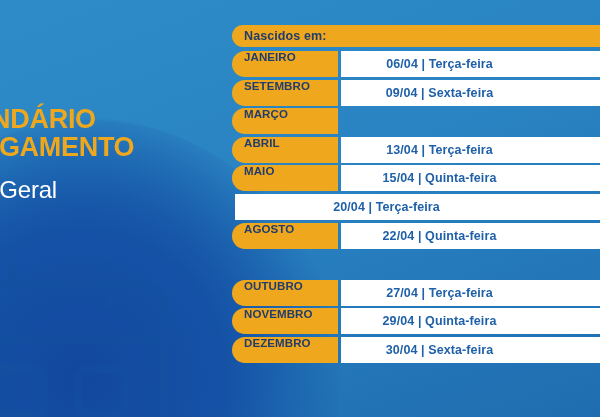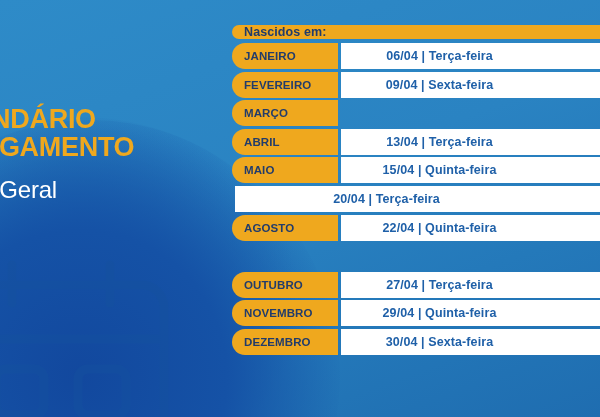--- a/index.html
+++ b/index.html
@@ -94,21 +94,21 @@
   }
 
   
   .table {
     position: absolute;
     left: 232px;
     top: 25px;
     right: 0;
   }
   .thead {
-    height: 14px;
+    height: 22px;
     background: #efa81e;
     border-radius: 13px 0 0 13px;
     display: flex;
     align-items: center;
     padding-left: 12px;
     margin-bottom: 4px;
   }
   .thead-label {
     color: #223c6b;
     font-size: 12.5px;
@@ -120,21 +120,20 @@
     align-items: stretch;
     height: 26px;
     margin-bottom: 2.6px;
   }
   .cell-month {
     width: 106px;
     flex: 0 0 106px;
     background: #efa81e;
     border-radius: 13px 0 0 13px;
     display: flex;
-    align-items: center;
     padding-left: 12px;
     box-sizing: border-box;
   }
   .cell-month span {
     color: #223c6b;
     font-size: 11.5px;
     font-weight: 700;
     letter-spacing: 0.1px;
     white-space: nowrap;
   }
@@ -198,21 +197,21 @@
     <div class="cell-month">
       <span>JANEIRO</span>
     </div>
     <div class="cell-gap"></div>
     <div class="cell-date">
       <span>06/04 | Terça-feira</span>
     </div>
   </div>
         <div class="trow">
     <div class="cell-month">
-      <span>FEVEREIRO</span>
+      <span>SETEMBRO</span>
     </div>
     <div class="cell-gap"></div>
     <div class="cell-date">
       <span>09/04 | Sexta-feira</span>
     </div>
   </div>
         <div class="trow">
     <div class="cell-month">
       <span>MARÇO</span>
     </div>

